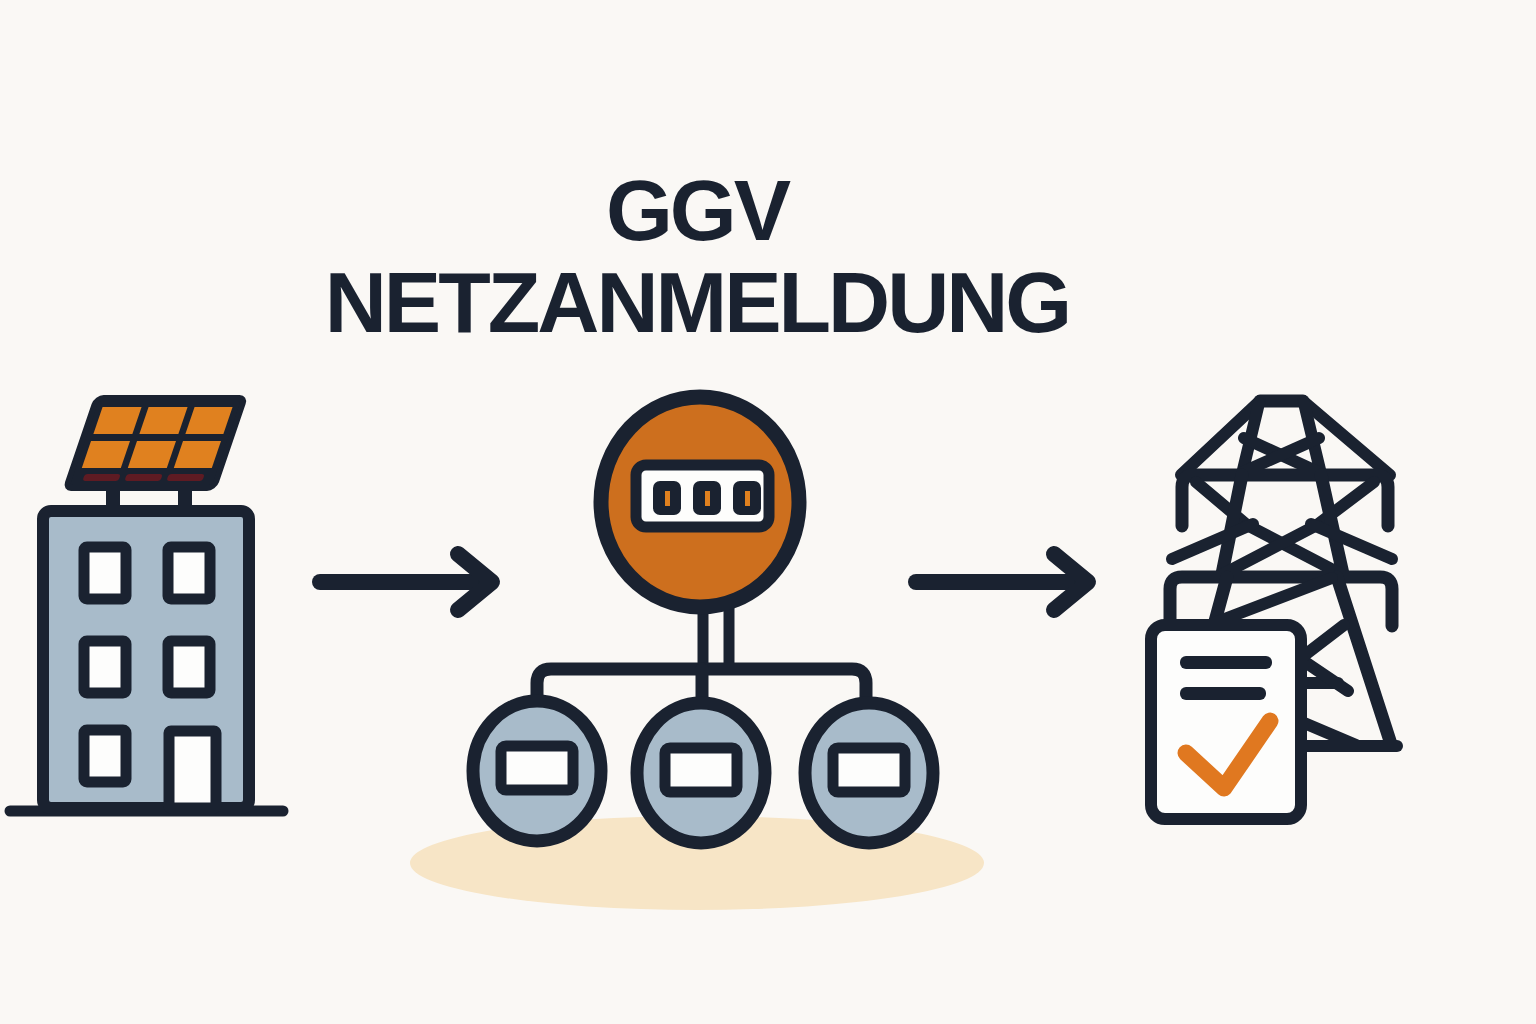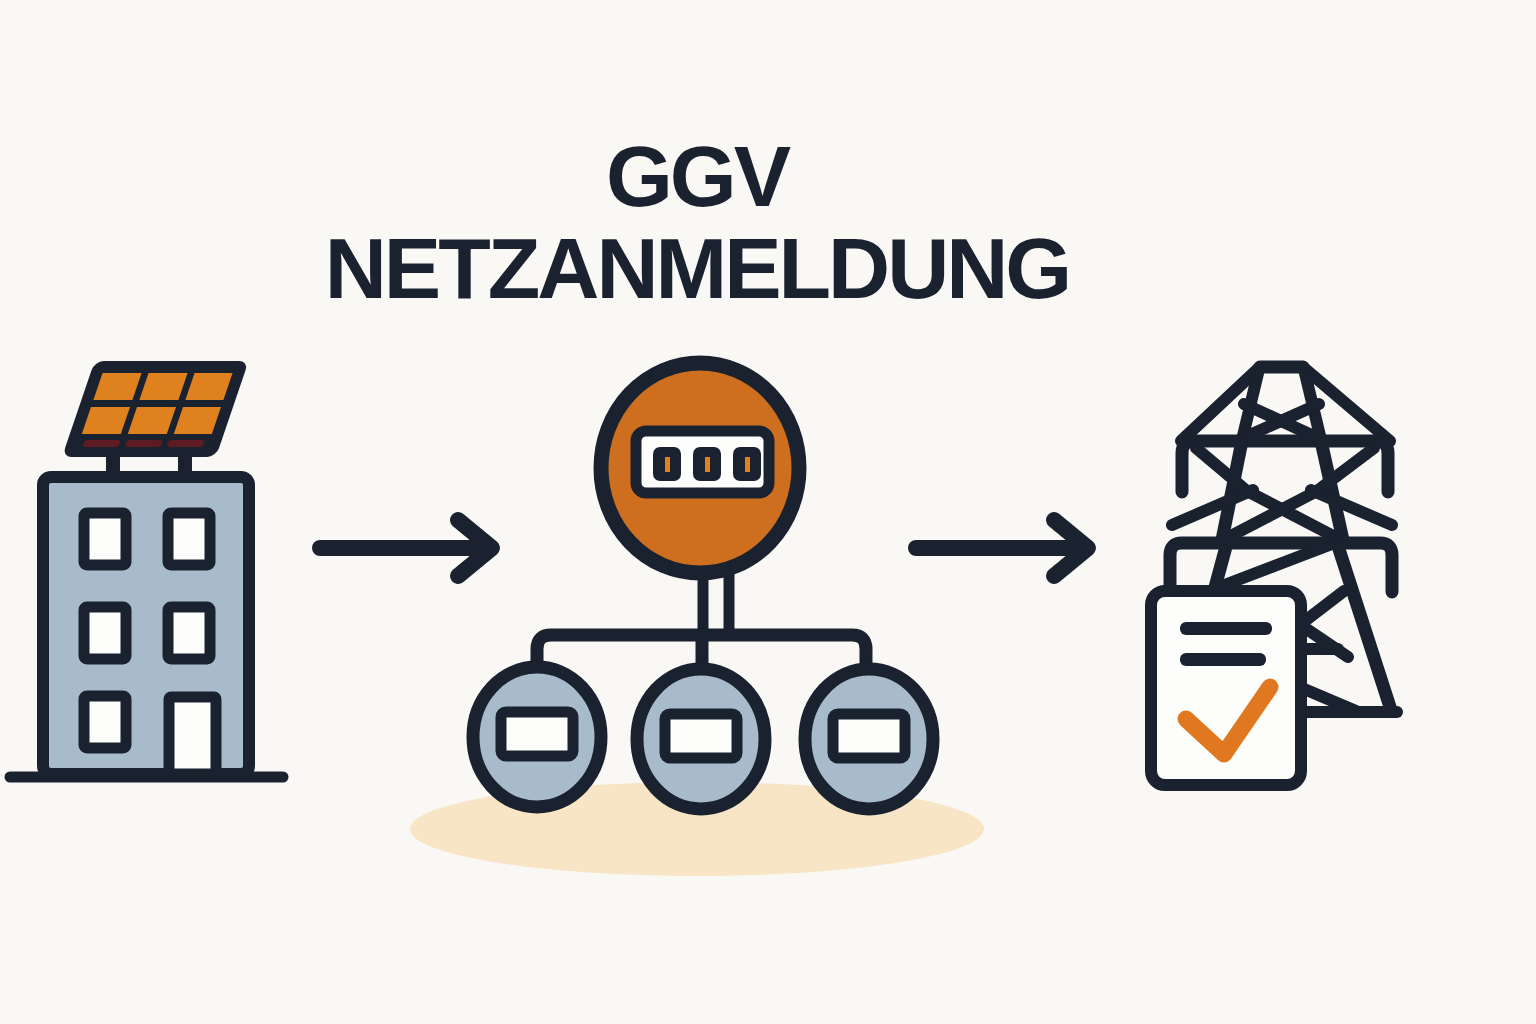--- a/index.html
+++ b/index.html
@@ -6,21 +6,21 @@
     --background:#faf8f5; --ink:#1a2230; --slate:#a8bbca;
     --panel_orange:#e0811f; --meter_orange:#cd6f1e; --accent_orange:#e07820;
     --maroon:#5e1b23; --shadow_cream:#f7e5c6; --paper:#fdfdfc;
   }
   html,body{margin:0;padding:0;}
   body{
     width:1536px;height:1024px;overflow:hidden;
     background:var(--background);
     font-family:"Liberation Sans", sans-serif;
   }
-  .stage{position:relative;width:1536px;height:868px;}
+  .stage{position:relative;width:1536px;height:868px;margin-top:34px;}
   .title{
     position:absolute;top:130px;left:0;width:1536px;
     transform:translateX(-71px);
     text-align:center;color:var(--ink);
     font-weight:bold;font-size:86px;line-height:92px;letter-spacing:-3px;
     white-space:nowrap;
   }
   .art{position:absolute;top:0;left:0;}
   
   .sI{stroke:var(--ink);fill:none;stroke-linecap:round;stroke-linejoin:round;}

